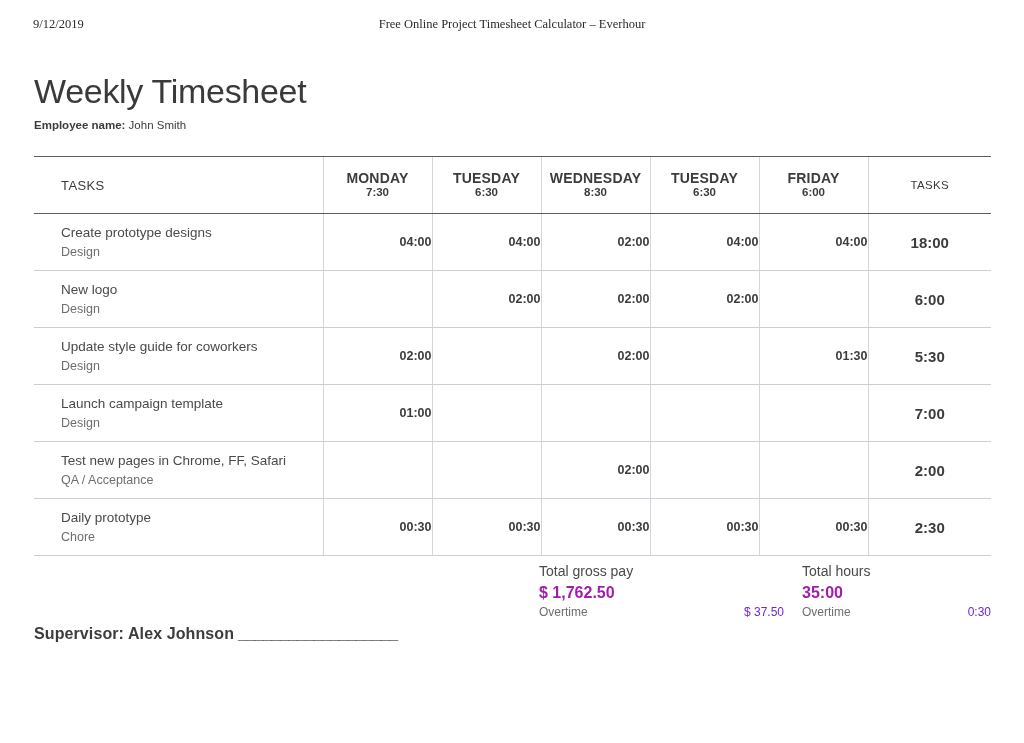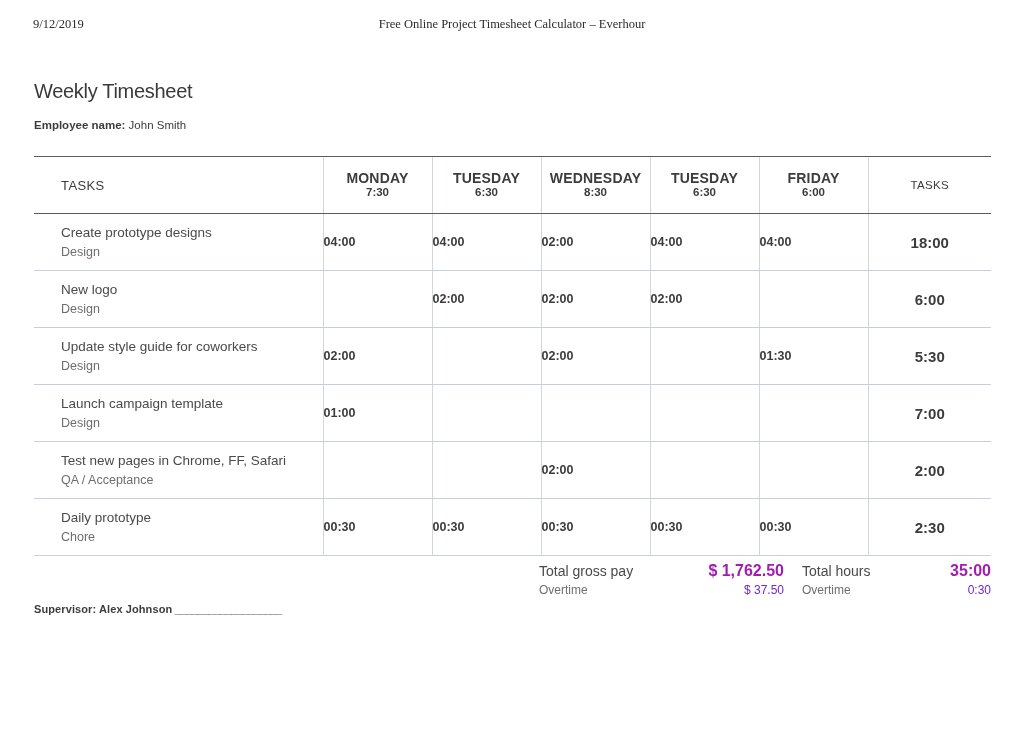--- a/index.html
+++ b/index.html
@@ -49,21 +49,21 @@
   }
 
   
   .doc-head {
     position: absolute;
     left: 34px;
     top: 72px;
     width: 600px;
   }
   .doc-title {
-    font-size: 20px;
+    font-size: 34px;
     font-weight: 400;
     letter-spacing: -0.3px;
     color: #3a3a3a;
     line-height: 38px;
     margin: 0;
   }
   .employee-line {
     margin-top: 8px;
     font-size: 11.5px;
     color: #3c3c3c;
@@ -156,21 +156,21 @@
   }
   .task-project {
     display: block;
     font-size: 12.5px;
     color: #6e6e6e;
     padding-left: 27px;
     line-height: 19px;
   }
   .cell-time {
     display: block;
-    text-align: left;
+    text-align: right;
     font-size: 12.5px;
     font-weight: 700;
     color: #3c3c3c;
   }
   .cell-total {
     display: block;
     text-align: center;
     font-size: 15px;
     font-weight: 700;
     color: #3c3c3c;
@@ -189,21 +189,21 @@
     top: 0;
   }
   .sum-group.pay   { left: 505px; width: 245px; }
   .sum-group.hours { left: 768px; width: 189px; }
 
   .sum-row {
     display: flex;
     justify-content: space-between;
     align-items: baseline;
   }
-  .sum-row.main  { line-height: 22px; }
+  .sum-row.main  { line-height: 22px; flex-direction: column; }
   .sum-row.extra { line-height: 17px; }
 
   .sum-label {
     font-size: 14px;
     color: #4a4a4a;
   }
   .sum-value {
     font-size: 16px;
     font-weight: 700;
     color: #a21caf;
@@ -216,22 +216,22 @@
   .sum-subvalue {
     font-size: 12px;
     color: #6d28d9;
     white-space: nowrap;
   }
 
   
   .supervisor {
     position: absolute;
     left: 34px;
-    top: 603px;
-    font-size: 11px;
+    top: 625px;
+    font-size: 16px;
     font-weight: 700;
     color: #3c3c3c;
     letter-spacing: 0.1px;
     white-space: nowrap;
   }
   .sig-line {
     font-weight: 700;
     letter-spacing: -0.5px;
   }
 </style>

